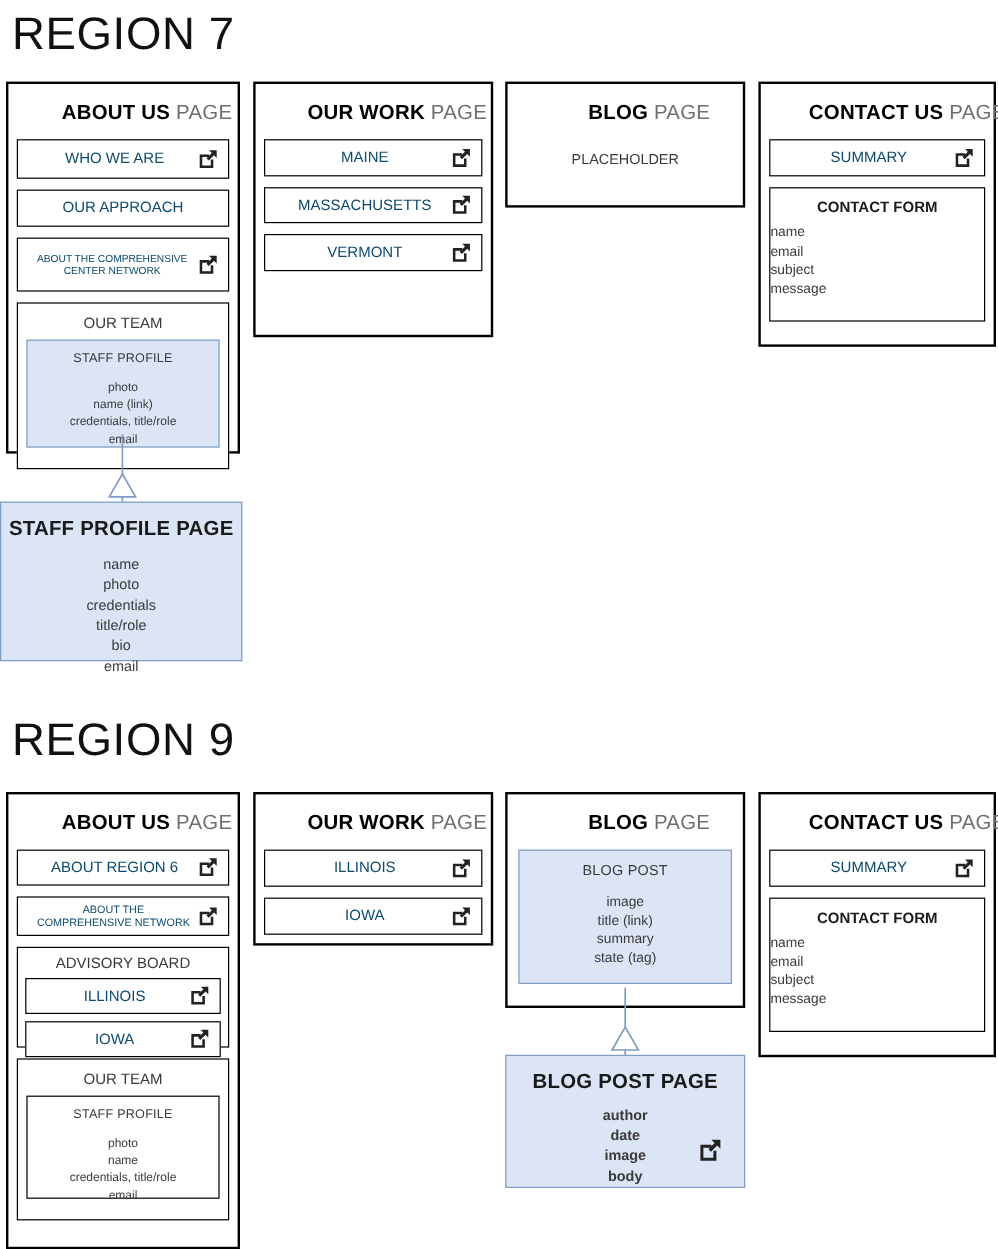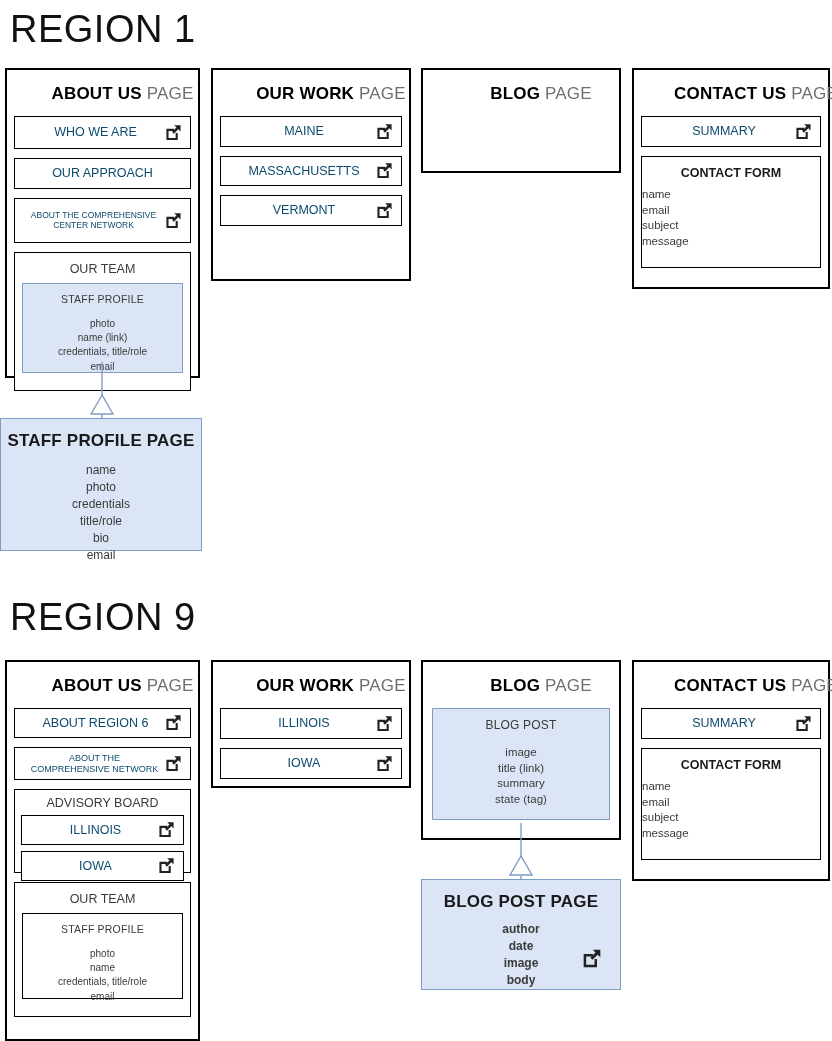--- a/index.html
+++ b/index.html
@@ -154,21 +154,21 @@
   
   .connector {
     position: absolute;
     pointer-events: none;
   }
   .connector svg { display: block; overflow: visible; }
 </style>
 </head>
 <body>
 
-<div class="region-title" style="left:10px; top:10px;">REGION 1</div>
+<div class="region-title" style="left:10px; top:10px;">REGION 7</div>
 
 <div class="page-card" style="left:5px; top:68px; width:195px; height:310px;">
   <div class="page-card-title">
     <b>ABOUT US</b>
     <span>PAGE</span>
   </div>
 
   <div class="row-box" style="height:33px;">
     <span class="row-label lg">WHO WE ARE</span>
     <span class="ext-icon">
@@ -239,20 +239,21 @@
         </svg>
     </span>
   </div>
 </div>
 
 <div class="page-card" style="left:421px; top:68px; width:200px; height:105px;">
   <div class="page-card-title">
     <b>BLOG</b>
     <span>PAGE</span>
   </div>
+  <div class="plain-text">PLACEHOLDER</div>
 </div>
 
 <div class="page-card" style="left:632px; top:68px; width:198px; height:221px;">
   <div class="page-card-title">
     <b>CONTACT US</b>
     <span>PAGE</span>
   </div>
   <div class="row-box" style="height:31px;">
     <span class="row-label lg">SUMMARY</span>
     <span class="ext-icon">

